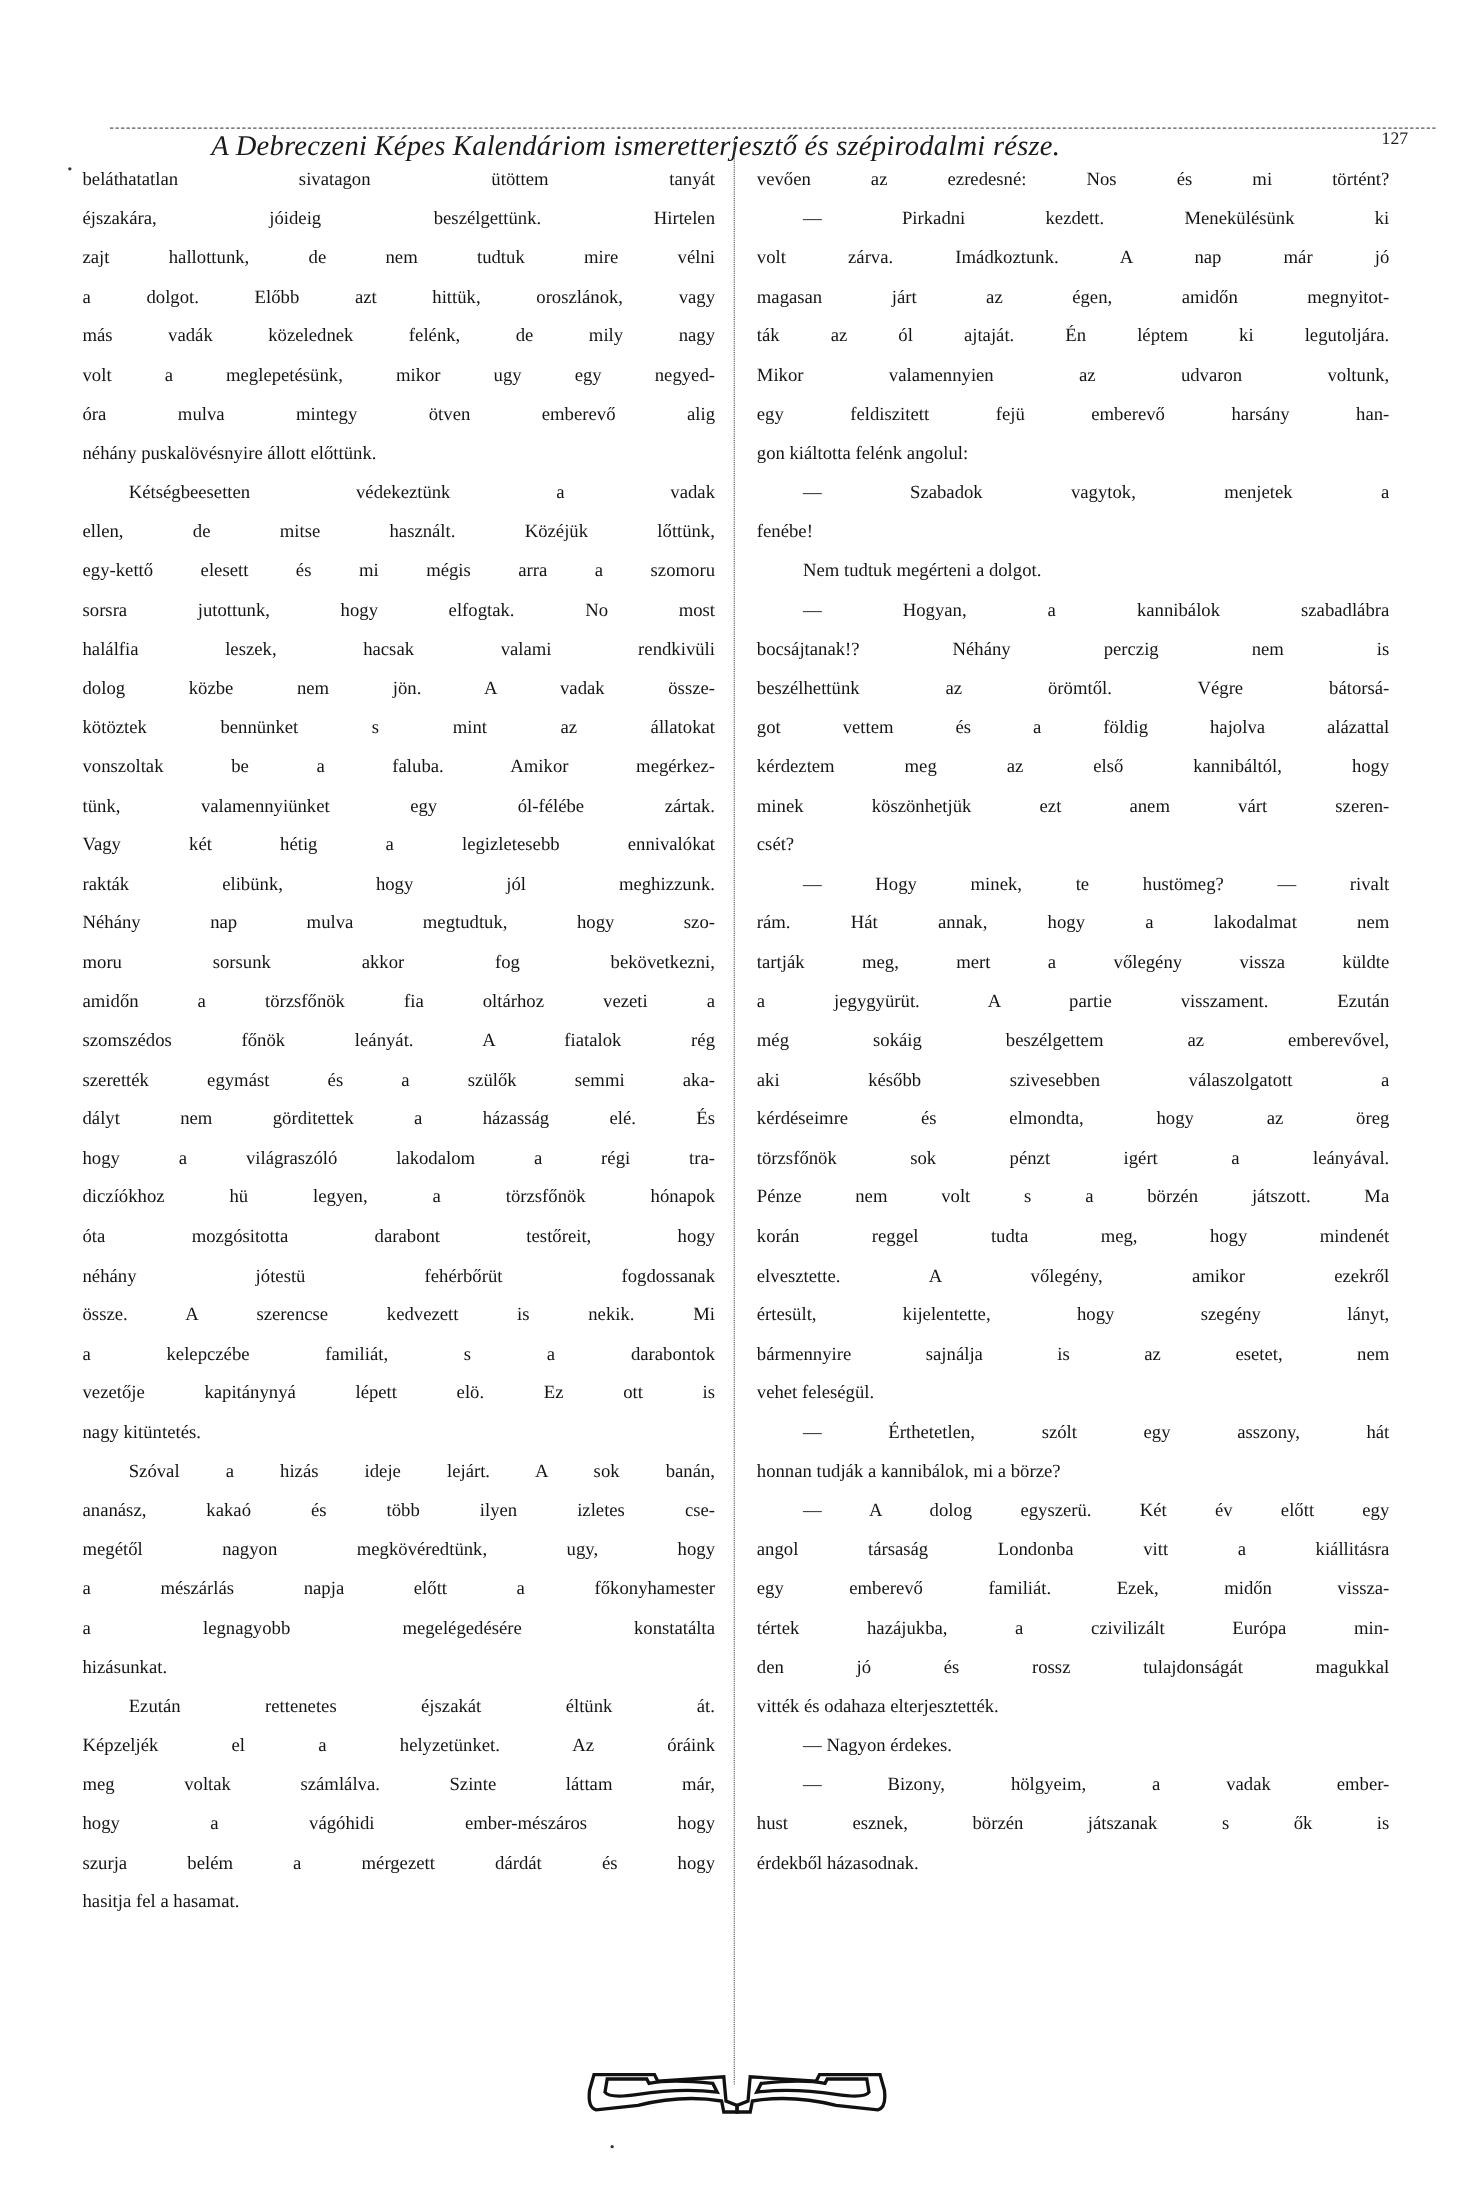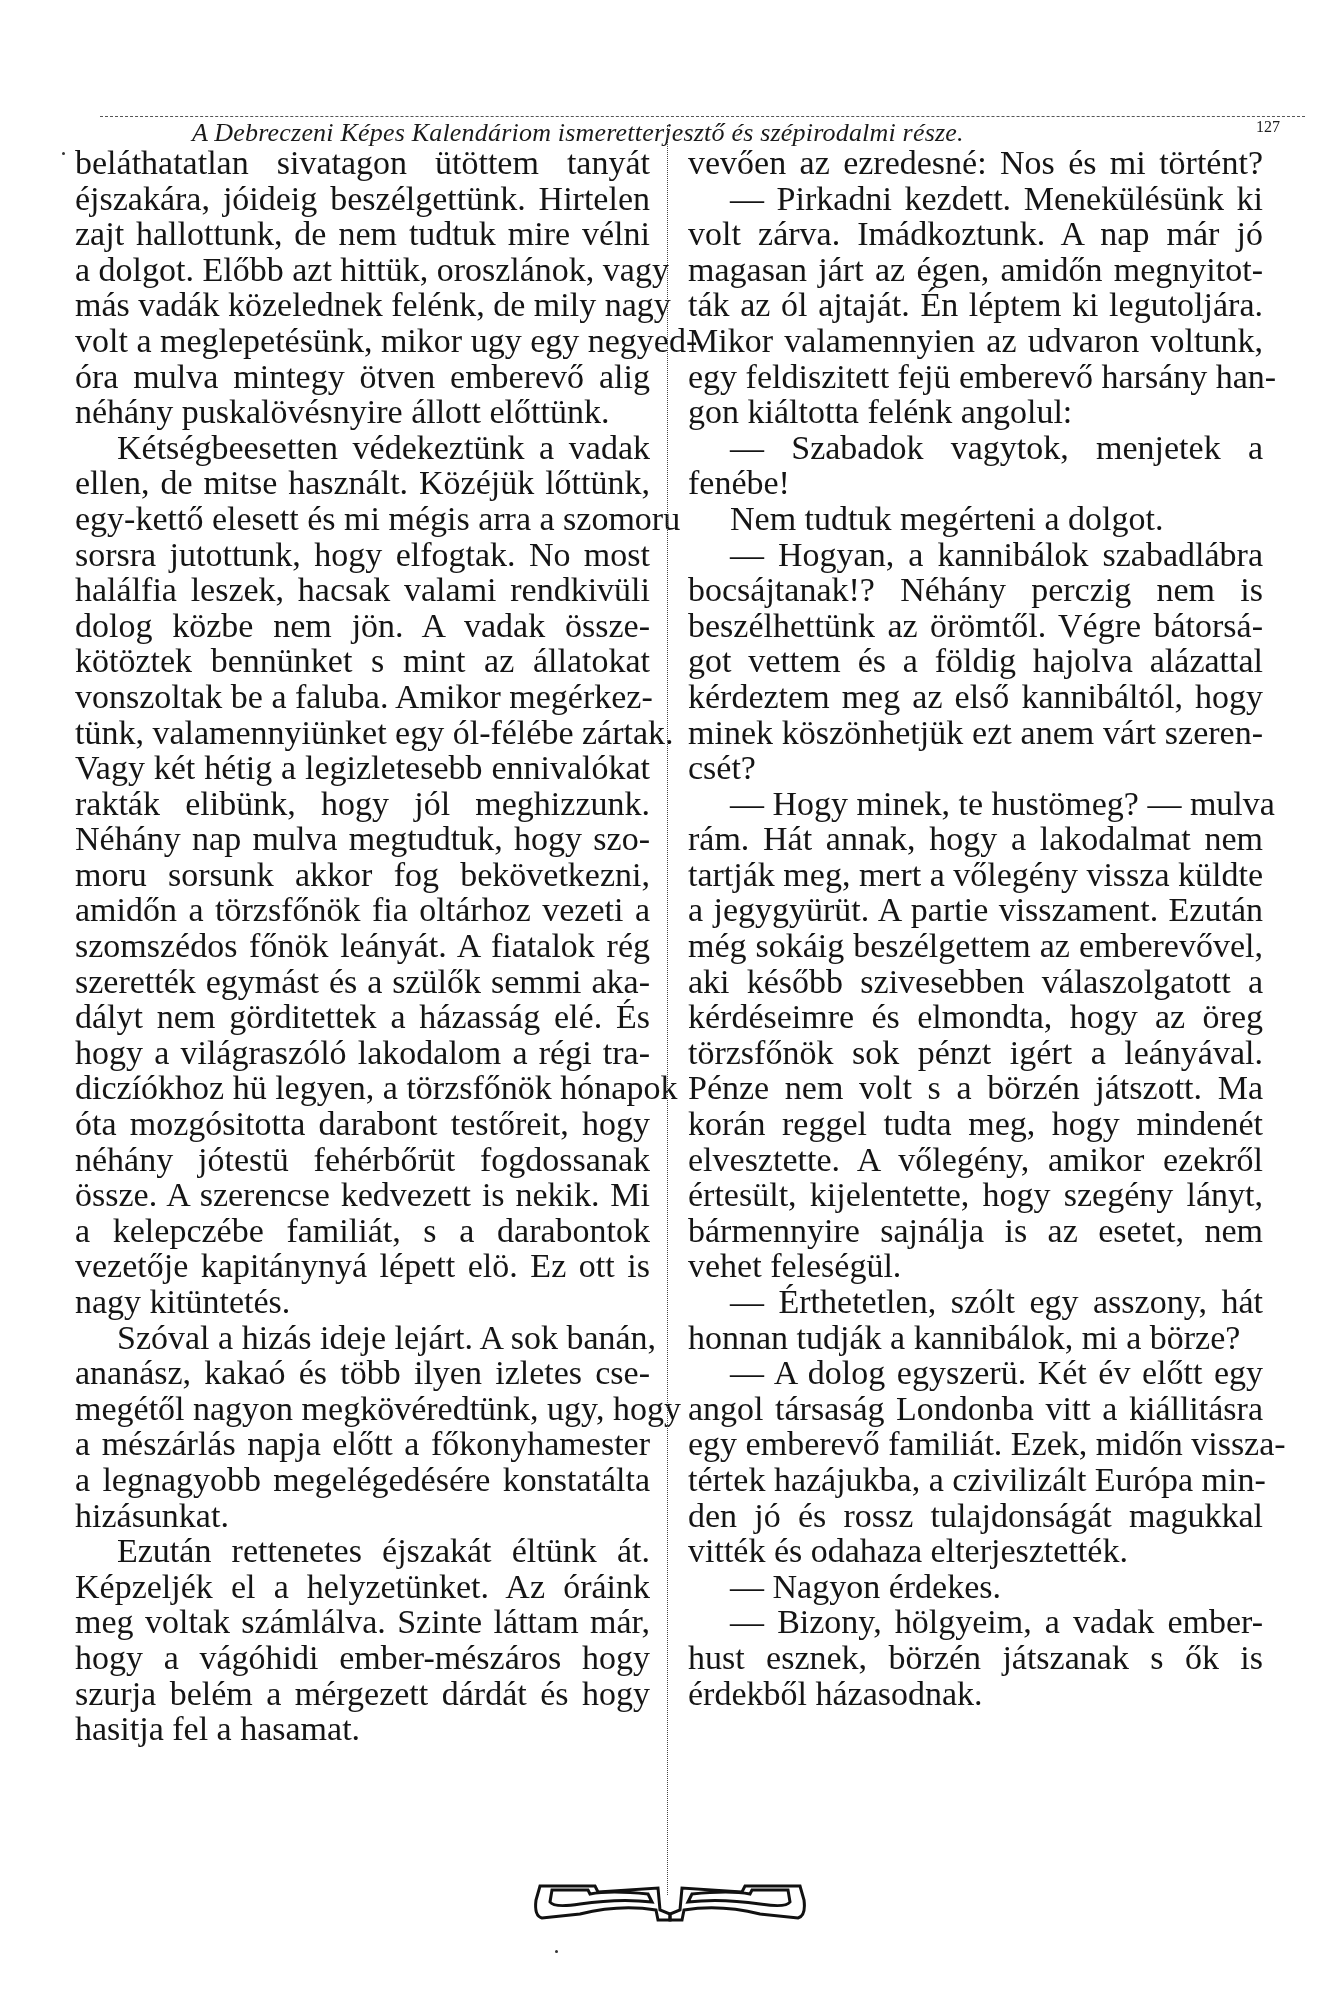--- a/index.html
+++ b/index.html
@@ -5,21 +5,21 @@
   html, body { margin: 0; padding: 0; background: #ffffff; }
   body { width: 1335px; height: 2000px; position: relative; overflow: hidden;
          font-family: "DejaVu Serif", "Liberation Serif", serif; color: #111; }
   .header { position: absolute; left: 140px; top: 112px; width: 1140px; height: 40px; }
   .header-title { position: absolute; left: 52px; top: 6px; font-style: italic;
                   font-family: "Liberation Serif", serif; font-size: 26px; letter-spacing: 0.2px; color: #1a1a1a; }
   .page-number { position: absolute; right: 0; top: 6px; font-family: "Liberation Serif", serif; font-size: 16px; color: #1a1a1a; }
   .header-rule { position: absolute; left: 100px; top: 116px; width: 1205px; height: 0;
                  border-top: 1.5px dashed #555; }
   .col { position: absolute; top: 145px; font-family: "Liberation Serif", serif;
-         font-size: 34px; line-height: 35.6px; color: #151515; }
+         font-size: 17px; line-height: 35.6px; color: #151515; }
   .col-left { left: 75px; width: 575px; }
   .col-right { left: 688px; width: 575px; }
   .col-divider { position: absolute; left: 667px; top: 125px; height: 1770px; width: 0;
                  border-left: 1.5px dotted #444; }
   .line { display: block; text-align: justify; text-align-last: justify; white-space: nowrap; overflow: visible; height: 35.6px; }
   .line.last { text-align-last: left; }
   .line.indent { padding-left: 42px; }
   .ornament { position: absolute; left: 530px; top: 1880px; width: 280px; height: 50px; }
   .stray { position: absolute; width: 3px; height: 3px; background: #333; border-radius: 50%; }
 </style>
@@ -92,21 +92,21 @@
     <span class="line indent">— Szabadok vagytok, menjetek a</span>
     <span class="line last">fenébe!</span>
     <span class="line indent last">Nem tudtuk megérteni a dolgot.</span>
     <span class="line indent">— Hogyan, a kannibálok szabadlábra</span>
     <span class="line">bocsájtanak!? Néhány perczig nem is</span>
     <span class="line">beszélhettünk az örömtől. Végre bátorsá-</span>
     <span class="line">got vettem és a földig hajolva alázattal</span>
     <span class="line">kérdeztem meg az első kannibáltól, hogy</span>
     <span class="line">minek köszönhetjük ezt anem várt szeren-</span>
     <span class="line last">csét?</span>
-    <span class="line indent">— Hogy minek, te hustömeg? — mulva</span>
+    <span class="line indent">— Hogy minek, te hustömeg? — rivalt</span>
     <span class="line">rám. Hát annak, hogy a lakodalmat nem</span>
     <span class="line">tartják meg, mert a vőlegény vissza küldte</span>
     <span class="line">a jegygyürüt. A partie visszament. Ezután</span>
     <span class="line">még sokáig beszélgettem az emberevővel,</span>
     <span class="line">aki később szivesebben válaszolgatott a</span>
     <span class="line">kérdéseimre és elmondta, hogy az öreg</span>
     <span class="line">törzsfőnök sok pénzt igért a leányával.</span>
     <span class="line">Pénze nem volt s a börzén játszott. Ma</span>
     <span class="line">korán reggel tudta meg, hogy mindenét</span>
     <span class="line">elvesztette. A vőlegény, amikor ezekről</span>

